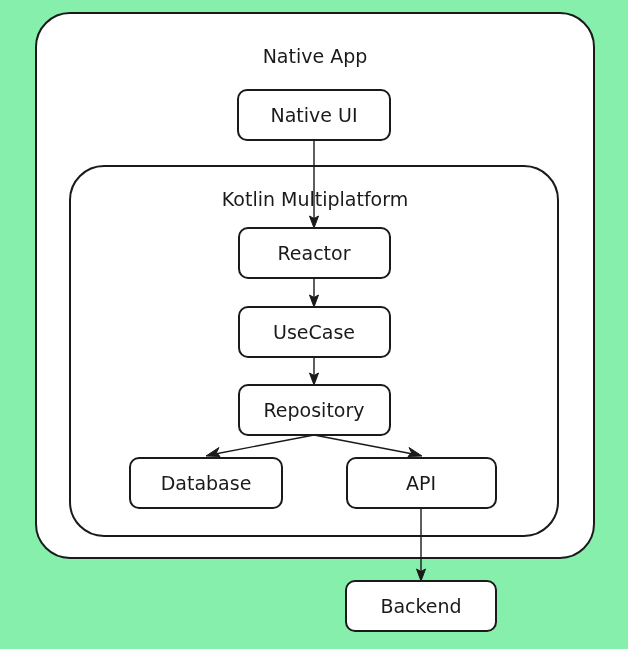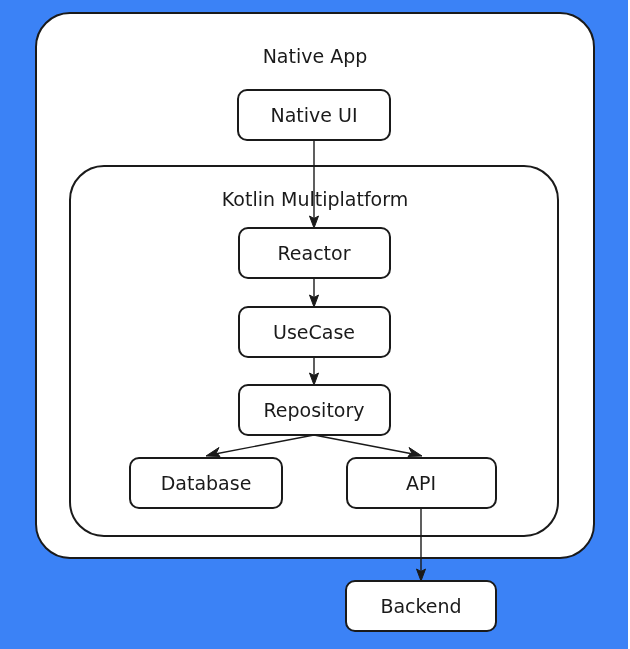--- a/index.html
+++ b/index.html
@@ -11,21 +11,21 @@
   body {
     width: 630px;
     height: 649px;
     overflow: hidden;
     font-family: "DejaVu Sans", "Liberation Sans", sans-serif;
   }
   #diagram-root {
     position: relative;
     width: 628px;
     height: 649px;
-    background: #3b82f6;
+    background: #86efac;
   }
   svg.diagram {
     display: block;
     width: 630px;
     height: 649px;
   }
   .container-shape {
     fill: #ffffff;
     stroke: #1a1a1a;
     stroke-width: 2;

